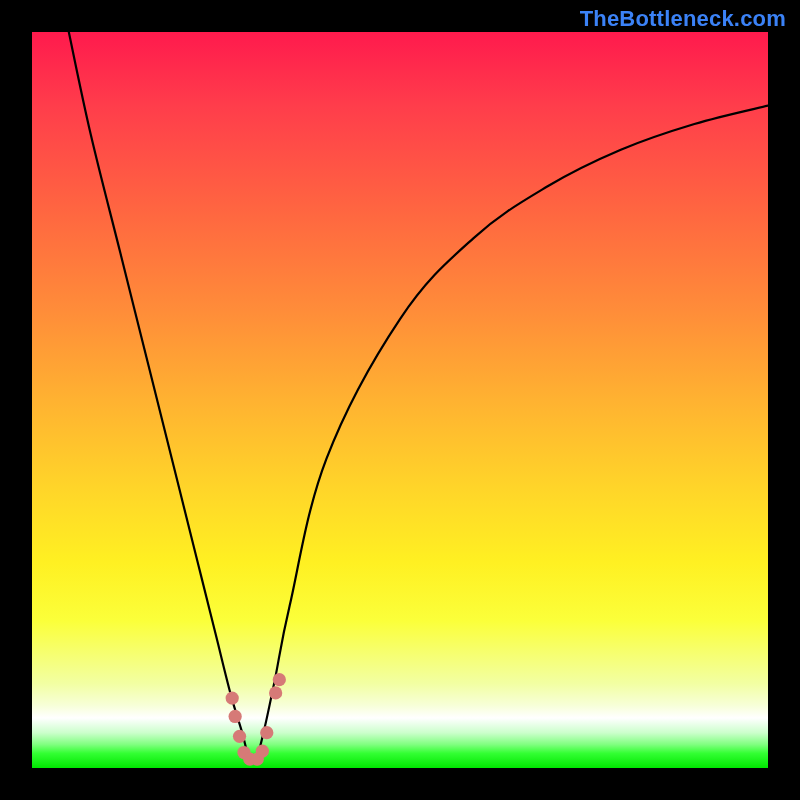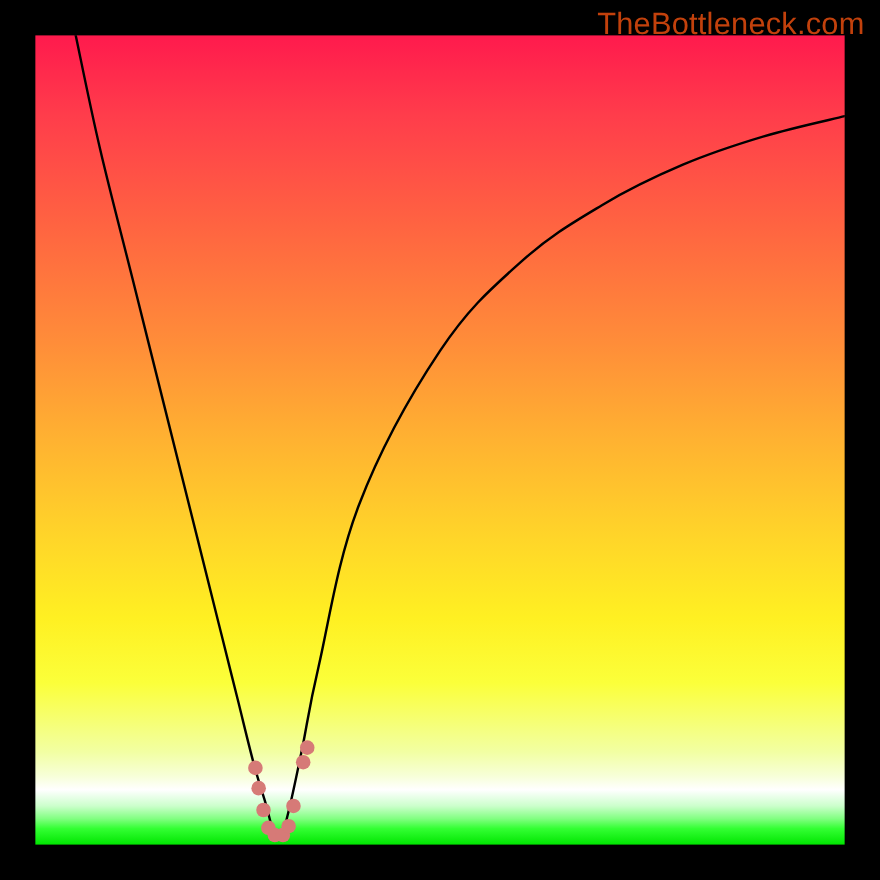--- a/index.html
+++ b/index.html
@@ -57,23 +57,23 @@
     left: 0;
     top: 0;
     width: 736px;
     height: 736px;
     overflow: visible;
   }
   .watermark {
     position: absolute;
     top: 6px;
     right: 14px;
-    color: #c2410c;
-    font-size: 28px;
-    font-weight: 400;
+    color: #3b82f6;
+    font-size: 22px;
+    font-weight: 700;
     letter-spacing: 0.2px;
     user-select: none;
   }
 </style>
 </head>
 <body>
 
 <div class="frame">
   <div class="plot-area">
     <div class="gradient"></div>

